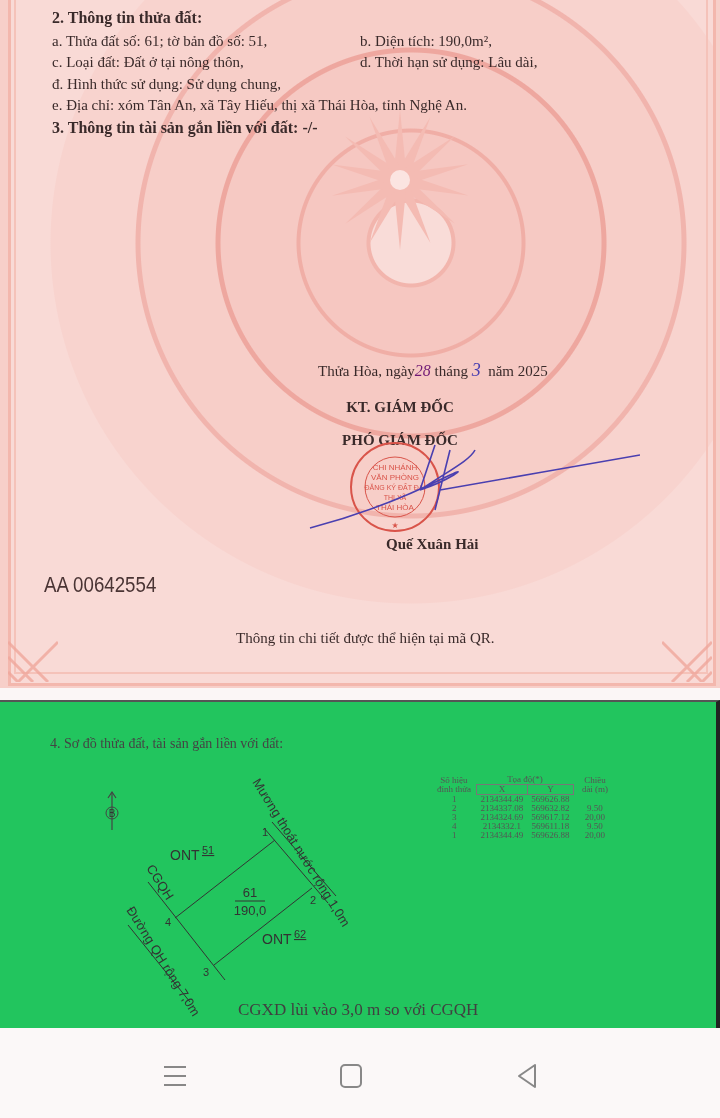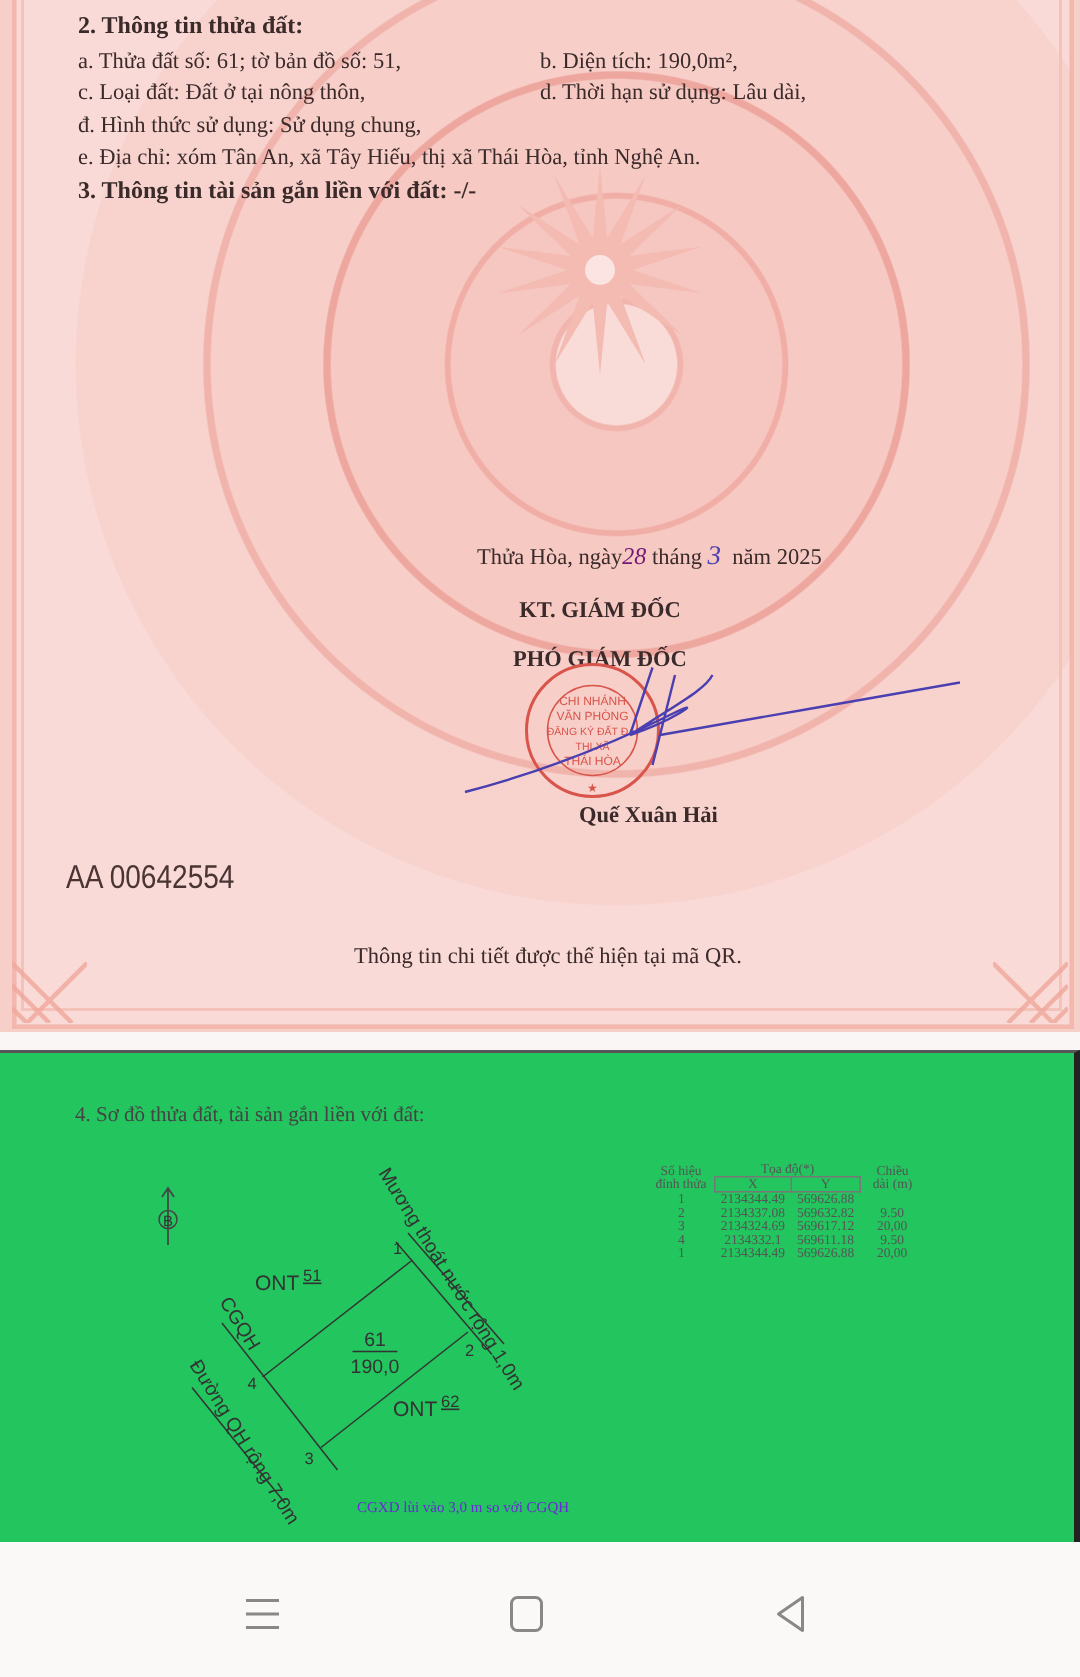--- a/index.html
+++ b/index.html
@@ -113,21 +113,21 @@
     <text x="160" y="145" font-size="13" text-anchor="middle">190,0</text>
     <text x="172" y="66" font-size="11">1</text>
     <text x="220" y="134" font-size="11">2</text>
     <text x="113" y="206" font-size="11">3</text>
     <text x="75" y="156" font-size="11">4</text>
     <text x="0" y="0" font-size="13" transform="translate(162,12) rotate(58)">Mương thoát nước rộng 1,0m</text>
     <text x="0" y="0" font-size="13" transform="translate(36,140) rotate(58)">Đường QH rộng 7,0m</text>
     <text x="0" y="0" font-size="13" transform="translate(56,98) rotate(58)">CGQH</text>
   </g>
 </svg>
-<div class="doc-text" style="left:238px;top:1000px;font-size:10px;color:#6d28d9;">CGXD lùi vào 3,0 m so với CGQH</div>
+<div class="doc-text" style="left:238px;top:1000px;font-size:17px;color:#404040;">CGXD lùi vào 3,0 m so với CGQH</div>
 
 <table class="coords">
   <tbody>
       <tr>
     <th rowspan="2" style="width:36px;">Số hiệu đỉnh thửa</th>
     <th colspan="2" style="border-bottom:1px solid #777;font-family:Liberation Serif, serif;">Tọa độ(*)</th>
     <th rowspan="2" style="width:34px;">Chiều dài (m)</th>
   </tr>
   <tr>
     <th style="border:1px solid #777;">X</th>

